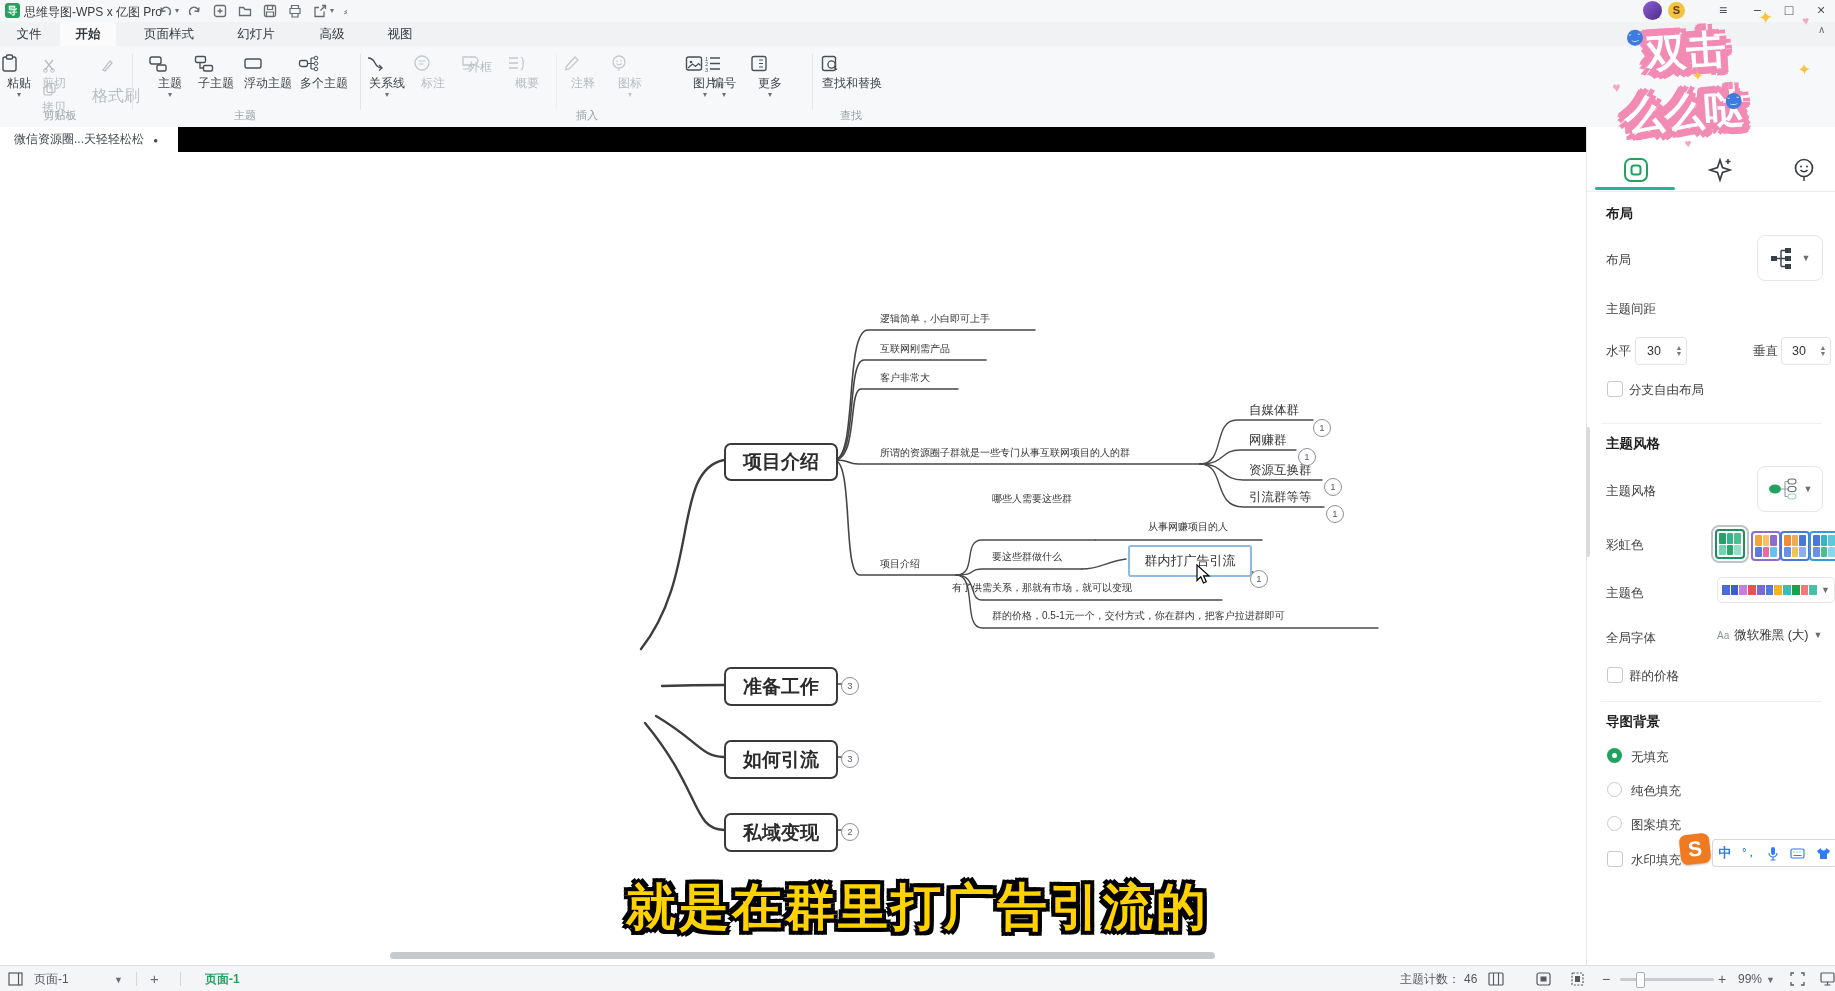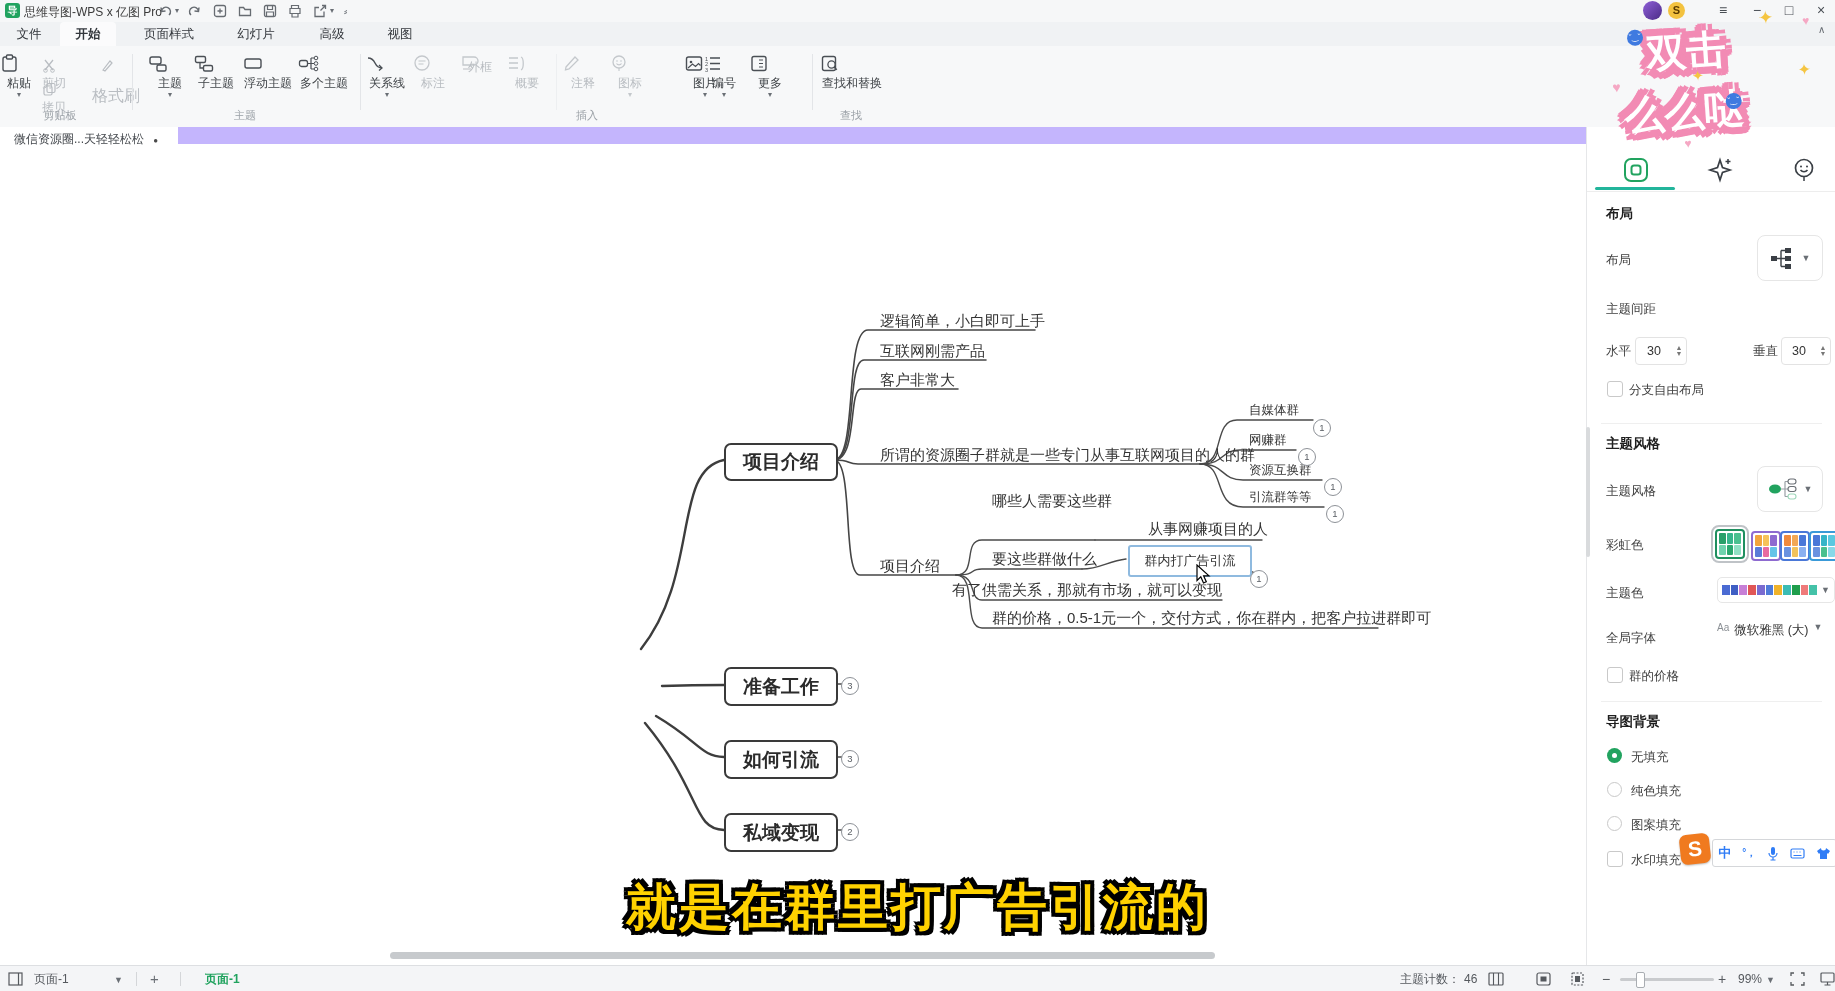--- a/index.html
+++ b/index.html
@@ -18,26 +18,26 @@
   .menu-item{top:22px;height:24px;line-height:24px;font-size:12.5px;color:#33373c;text-align:center;}
   .menu-item.active{background:#fbfbfc;border-radius:4px 4px 0 0;font-weight:bold;}
   .ribbon{left:0;top:46px;width:1835px;height:81px;background:#f7f8f9;border-bottom:1px solid #e0e2e5;}
   .rb-big{position:absolute;text-align:center;}
   .rb-lbl{font-size:12px;color:#3f4347;margin-top:2px;white-space:nowrap;}
   .rb-lbl.dis{color:#b9bdc2;}
   .caret{font-size:8px;color:#6a6f75;line-height:6px;}
   .caret.dis{color:#c4c8cc;}
   .grp-lbl{position:absolute;top:62px;font-size:11px;color:#9aa0a6;white-space:nowrap;transform:translateX(-50%);}
   .grp-div{position:absolute;top:8px;width:1px;height:56px;background:#e3e5e8;}
-  .tabstrip{left:0;top:127px;width:1835px;height:17px;background:#c4b5fd;}
+  .tabstrip{left:0;top:127px;width:1835px;height:25px;background:#000000;}
   .doctab{left:0;top:0;width:178px;height:25px;background:#fff;font-size:12px;color:#44484d;line-height:25px;}
   
   .node-box{position:absolute;background:#fff;border:2.4px solid #3a3a3a;border-radius:7px;
             display:flex;align-items:center;justify-content:center;font-weight:bold;font-size:19px;color:#2b2b2b;}
-  .map-txt{position:absolute;font-size:15px;color:#343434;white-space:nowrap;}
+  .map-txt{position:absolute;font-size:10px;color:#343434;white-space:nowrap;}
   .badge{position:absolute;width:16px;height:16px;border:1.2px solid #8d9197;border-radius:50%;
          background:#fff;font-size:9.5px;color:#5b6066;text-align:center;line-height:16px;}
   .central{left:105px;top:637px;width:557px;height:90px;background:#2e9e4f;border-radius:45px;
            display:flex;align-items:center;justify-content:center;text-align:center;
            color:#fff;font-weight:bold;font-size:25px;line-height:34px;padding:0 38px;box-sizing:border-box;}
   .sel-node{left:1128px;top:545px;width:120px;height:28px;border:2px solid #8fbadf;border-radius:3px;
             background:#fff;display:flex;align-items:center;justify-content:center;font-size:13px;color:#343434;}
   .subtitle{left:0;top:874px;width:1835px;text-align:center;font-size:50px;font-weight:bold;letter-spacing:3px;
             text-shadow:-4px -4px 0 #000,4px -4px 0 #000,-4px 4px 0 #000,4px 4px 0 #000,
             -4px 0 0 #000,4px 0 0 #000,0 -4px 0 #000,0 4px 0 #000,-2px -2px 0 #000,2px 2px 0 #000;}
@@ -499,21 +499,21 @@
         <i style="background-color: rgb(79, 123, 217);"></i>
         <i style="background-color: rgb(240, 179, 42);"></i>
         <i style="background-color: rgb(59, 188, 180);"></i>
         <i style="background-color: rgb(31, 158, 76);"></i>
         <i style="background-color: rgb(239, 122, 122);"></i>
         <i style="background-color: rgb(69, 194, 168);"></i>
       <span class="chev" style="margin-left:3px">▼</span>
     </div>
 
     <div class="p-lbl" style="top:503px">全局字体</div>
-    <div class="abs" style="left:130px;top:495px;width:108px;height:26px;display:flex;align-items:flex-start;gap:5px;font-size:12.5px;color:#333">
+    <div class="abs" style="left:130px;top:495px;width:108px;height:26px;display:flex;align-items:center;gap:5px;font-size:12.5px;color:#333">
       <span style="font-size:10px;color:#8a8f94">Aa</span>
       <span>微软雅黑 (大)</span>
       <span class="chev">▼</span>
     </div>
     <div class="cb" style="left:20px;top:540px"></div>
     <div class="p-lbl" style="left:42px;top:541px">群的价格</div>
 
     <div class="p-div" style="top:574px"></div>
     <div class="p-head" style="top:586px">导图背景</div>
     <div class="radio on" style="left:20px;top:621px"></div>

